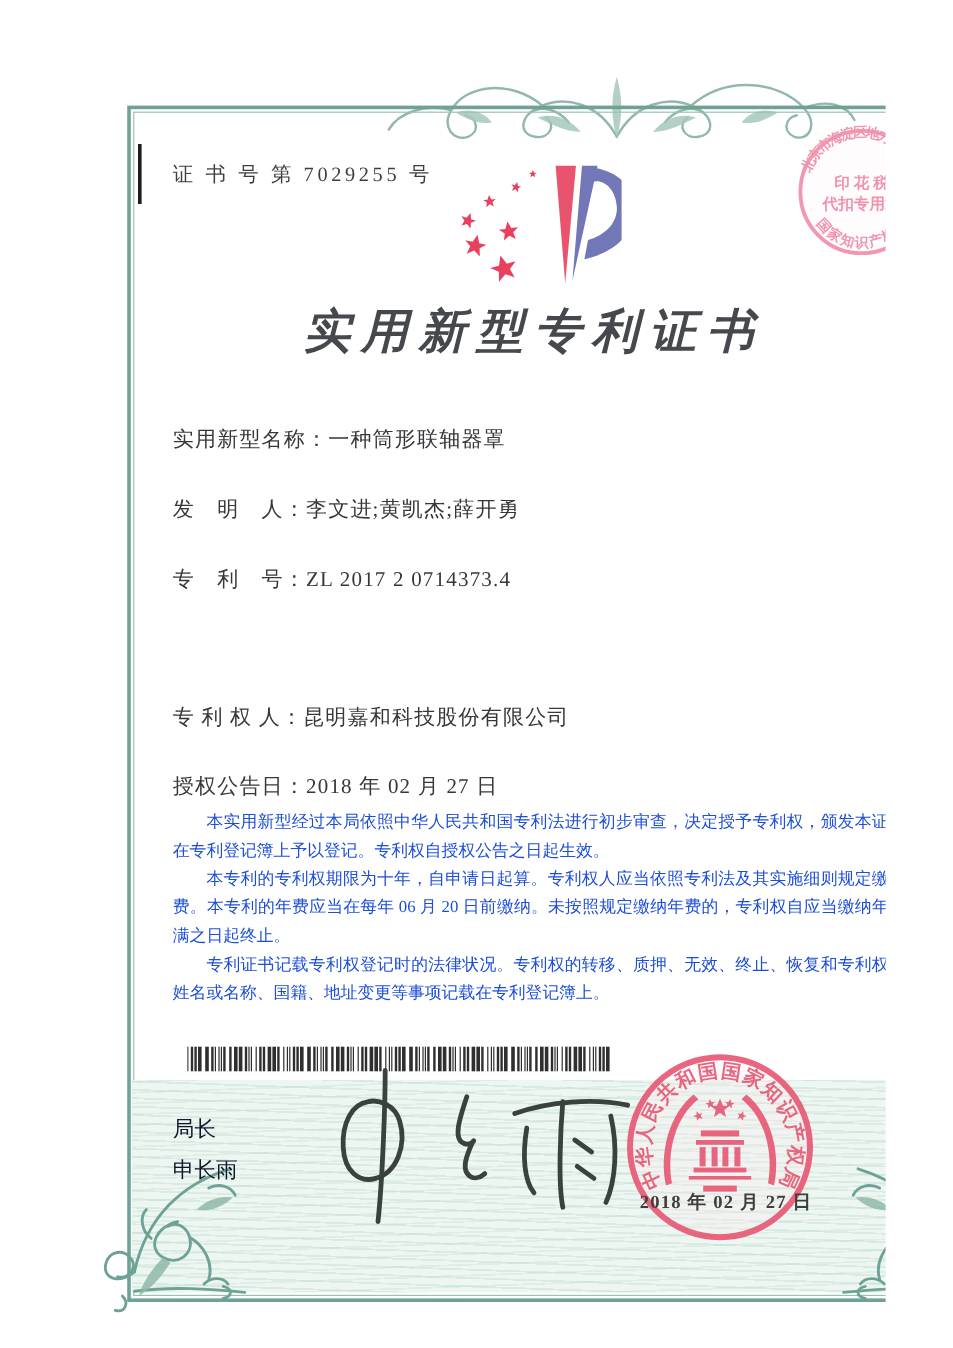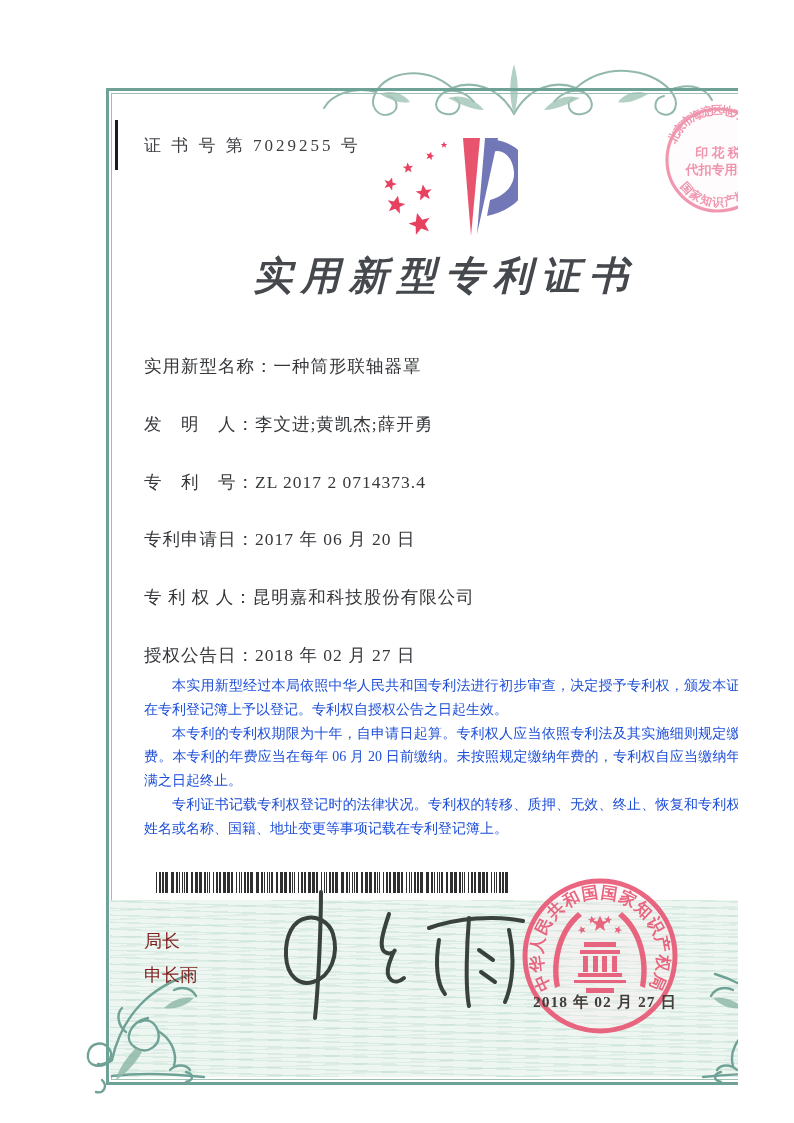--- a/index.html
+++ b/index.html
@@ -30,21 +30,21 @@
     font-size:39px; font-weight:bold; letter-spacing:9px; color:#45484c;font-style:italic;
   }
   .field{position:absolute; left:88px; font-size:17.5px; letter-spacing:1px; color:#35373a; white-space:nowrap;}
   .f0{top:338px;} .f1{top:396px;} .f2{top:454px;} .f3{top:511px;} .f4{top:569px;} .f5{top:627px;}
   .paras{
     position:absolute; left:88px; top:658px; width:625px;
     font-size:14px; line-height:23.8px; text-align:justify; color:#1d4ed8;
   }
   .paras p{margin:0; text-indent:2em;}
   .barcode{position:absolute; left:100px; top:856px;}
-  .officer{position:absolute; left:88px; top:908px; font-size:18px; color:#7f1d1d;
+  .officer{position:absolute; left:88px; top:908px; font-size:18px; color:#0f172a;
     font-family:Liberation Sans, sans-serif; line-height:34px;}
   .signature{position:absolute; left:205px; top:868px;}
   .stamp-top{position:absolute; left:600px; top:82px;}
   .stamp-bottom{position:absolute; left:458px; top:852px;}
   .stamp-date{
     position:absolute; left:470px; top:976px; width:158px; text-align:center;
     font-size:15.5px; color:#413d3a; letter-spacing:1px; font-weight:bold;
   }
   .footer{position:absolute; left:50px; top:1028px; width:678px; text-align:center; font-size:14px; color:#3a3c3f; letter-spacing:2px;}
   .ornament-top{position:absolute; left:258px; top:12px;}
@@ -159,21 +159,20 @@
       <text x="62" y="59" text-anchor="middle" font-size="13" fill="#ee86a3" font-weight="bold">印 花 税</text>
       <text x="62" y="76" text-anchor="middle" font-size="13" fill="#ee86a3" font-weight="bold">代扣专用章</text>
     </g>
   </svg>
 
   <div class="title">实用新型专利证书</div>
 
   <div class="field f1"><span>发　明　人：</span><span>李文进;黄凯杰;薛开勇</span></div>
   <div class="field f0"><span>实用新型名称：</span><span>一种筒形联轴器罩</span></div>
   <div class="field f2"><span>专　利　号：</span><span>ZL 2017 2 0714373.4</span></div>
-  <div class="field f3"><span>专利申请日：</span><span>2017 年 06 月 20 日</span></div>
   <div class="field f4"><span>专 利 权 人：</span><span>昆明嘉和科技股份有限公司</span></div>
   <div class="field f5"><span>授权公告日：</span><span>2018 年 02 月 27 日</span></div>
 
   <div class="paras">
     <p>本实用新型经过本局依照中华人民共和国专利法进行初步审查，决定授予专利权，颁发本证书并在专利登记簿上予以登记。专利权自授权公告之日起生效。</p>
     <p>本专利的专利权期限为十年，自申请日起算。专利权人应当依照专利法及其实施细则规定缴纳年费。本专利的年费应当在每年 06 月 20 日前缴纳。未按照规定缴纳年费的，专利权自应当缴纳年费期满之日起终止。</p>
     <p>专利证书记载专利权登记时的法律状况。专利权的转移、质押、无效、终止、恢复和专利权人的姓名或名称、国籍、地址变更等事项记载在专利登记簿上。</p>
   </div>
 
   <svg id="barcode" class="barcode" width="358" height="21" viewBox="0 0 358 21">

